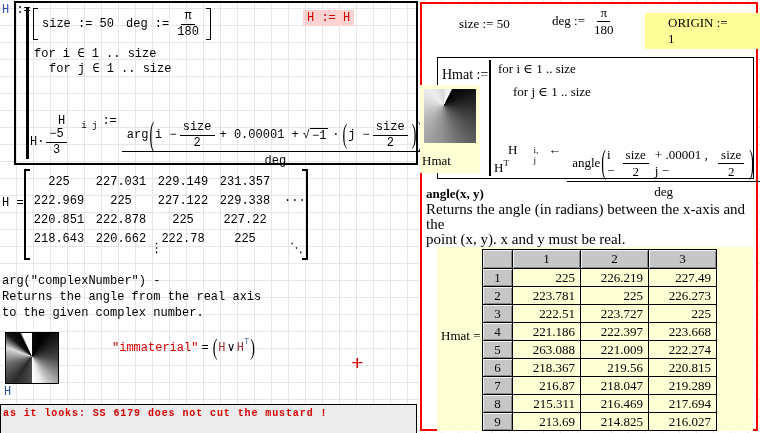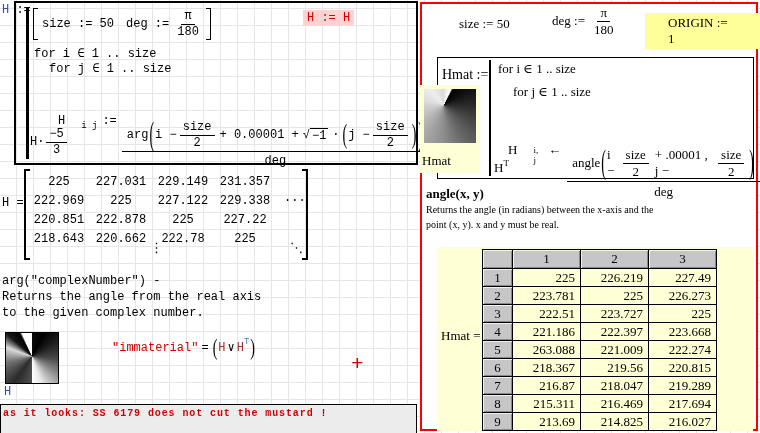--- a/index.html
+++ b/index.html
@@ -219,21 +219,21 @@
   </div>
 
   <div class="abs" style="left:420px;top:85px;width:60px;height:88px;background:#ffffd6;"></div>
   <div class="abs" style="left:424px;top:89px;width:52px;height:54px;
        background:conic-gradient(from 0deg at 38% 30%, #e0e0e0 0deg, #fff 24deg, #000 30deg, #111 60deg,
        #2a2a2a 90deg, #4a4a4a 122deg, #6a6a6a 152deg, #8f8f8f 182deg, #ababab 215deg, #c5c5c5 250deg,
        #dddddd 285deg, #eeeeee 320deg, #d8d8d8 360deg);"></div>
   <div class="abs serif" style="left:422px;top:153px;font-size:13px;">Hmat</div>
 
   <div class="abs serif" style="left:426px;top:186px;font-size:13px;font-weight:bold;">angle(x, y)</div>
-  <div class="abs serif" style="left:426px;top:202px;font-size:10px;line-height:15px;">
+  <div class="abs serif" style="left:426px;top:202px;font-size:15px;line-height:15px;">
     <div>Returns the angle (in radians) between the x-axis and the</div>
     <div>point (x, y). x and y must be real.</div>
   </div>
 
   <div class="abs" style="left:437px;top:247px;width:316px;height:184px;background:#ffffd6;"></div>
   <div class="abs serif" style="left:441px;top:328px;font-size:13px;">Hmat =</div>
 
   <table class="hmat abs" style="left:482px;top:249px;">
     <tbody>
         <tr class="hdr">

